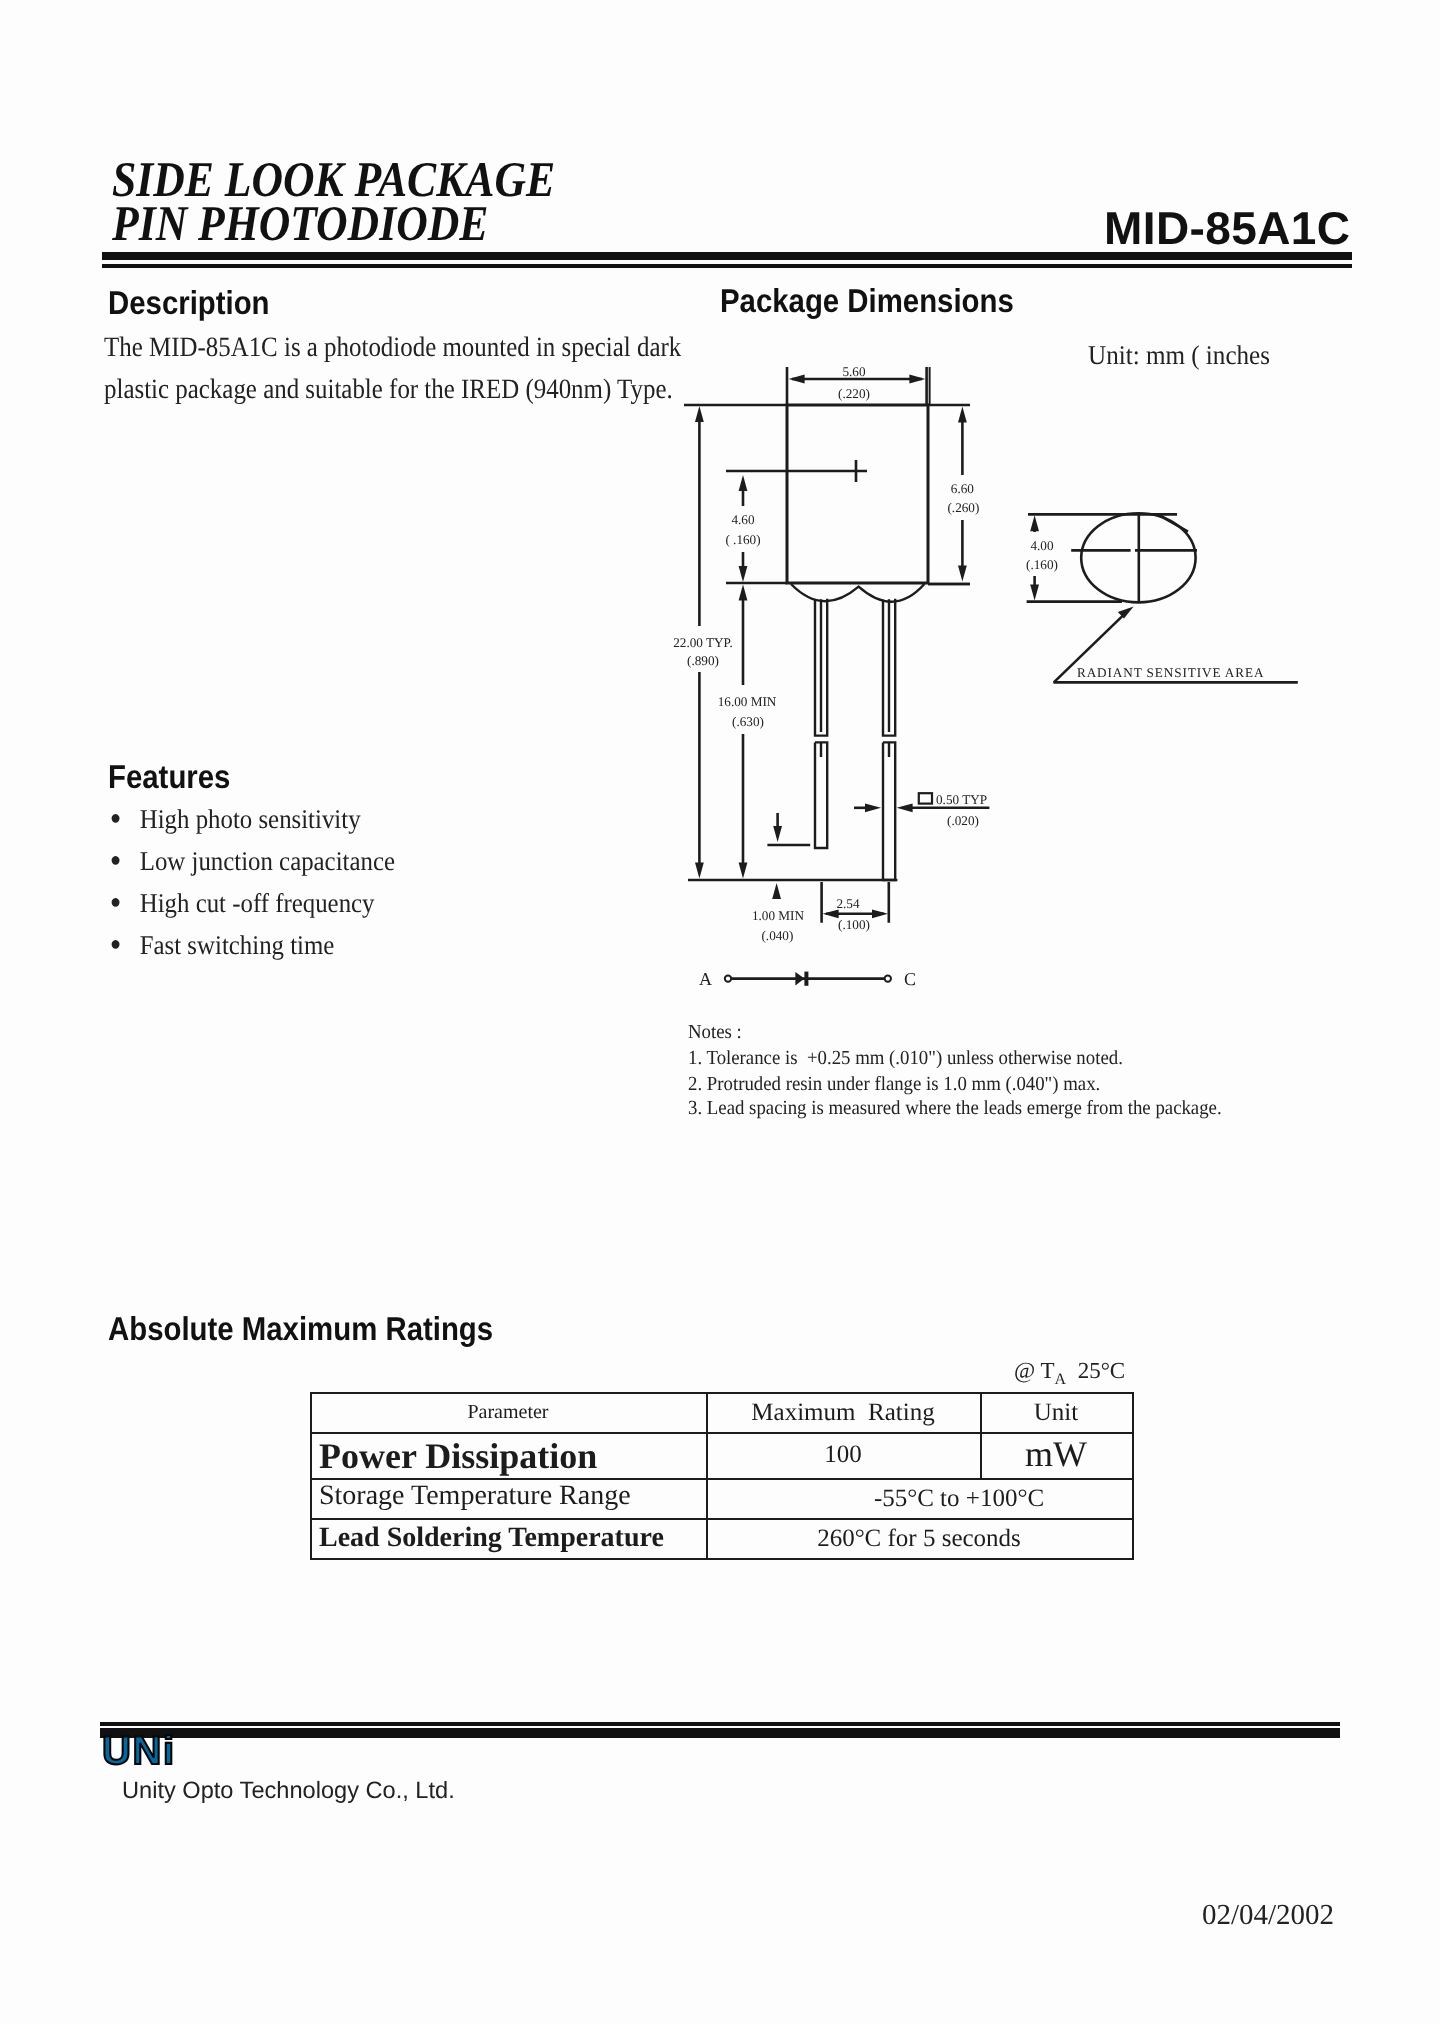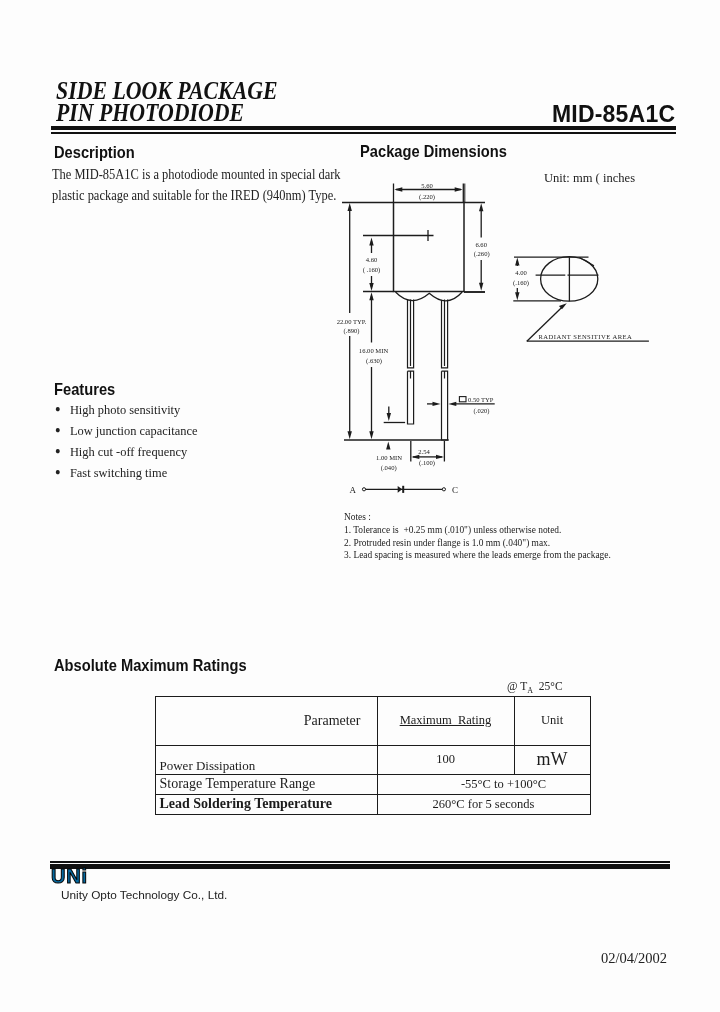--- a/index.html
+++ b/index.html
@@ -185,26 +185,26 @@
 3. Lead spacing is measured where the leads emerge from the package.
 </div>
 
 <div class="abs h2" style="left:54px;top:656px;">Absolute Maximum Ratings</div>
 
 <div class="abs" style="left:507px;top:680px;font-size:11.5px;color:#222;">@ T<span style="font-size:8px;vertical-align:-3px;">A</span>&nbsp; 25°C</div>
 
 <table class="abs" style="left:154.5px;top:695.5px;border-collapse:collapse;table-layout:fixed;color:#1c1c1c;" cellspacing="0">
   <tbody>
       <tr style="height:20.3px;">
-    <td style="border:1.7px solid #1c1c1c;width:189px;text-align:right;padding:16px;font-size:14px;">Parameter</td>
-    <td style="border:1.7px solid #1c1c1c;width:136px;text-align:center;padding:0;font-size:12.5px;text-decoration:underline;">Maximum&nbsp; Rating</td>
+    <td style="border:1.7px solid #1c1c1c;width:189px;text-align:center;padding:4px;font-size:10px;">Parameter</td>
+    <td style="border:1.7px solid #1c1c1c;width:136px;text-align:center;padding:0;font-size:12.5px;">Maximum&nbsp; Rating</td>
     <td style="border:1.7px solid #1c1c1c;width:75px;text-align:center;padding:0;font-size:12.5px;">Unit</td>
   </tr>
   <tr style="height:20.3px;">
-    <td style="border:1.7px solid #1c1c1c;padding:12px 0 0 4px;font-size:13px;">Power Dissipation</td>
+    <td style="border:1.7px solid #1c1c1c;padding:1px 0 0 4px;font-size:18px;font-weight:bold;">Power Dissipation</td>
     <td style="border:1.7px solid #1c1c1c;text-align:center;padding:0;font-size:12.5px;">100</td>
     <td style="border:1.7px solid #1c1c1c;text-align:center;padding:0;font-size:18px;">mW</td>
   </tr>
   <tr style="height:20.3px;">
     <td style="border:1.7px solid #1c1c1c;padding:0 0 0 4px;font-size:14px;">Storage Temperature Range</td>
     <td colspan="2" style="border:1.7px solid #1c1c1c;text-align:center;padding:0 0 0 40px;font-size:12.5px;">-55°C to +100°C</td>
   </tr>
   <tr style="height:20.3px;">
     <td style="border:1.7px solid #1c1c1c;padding:0 0 0 4px;font-size:14px;font-weight:bold;">Lead Soldering Temperature</td>
     <td colspan="2" style="border:1.7px solid #1c1c1c;text-align:center;padding:0;font-size:12.5px;">260°C for 5 seconds</td>

